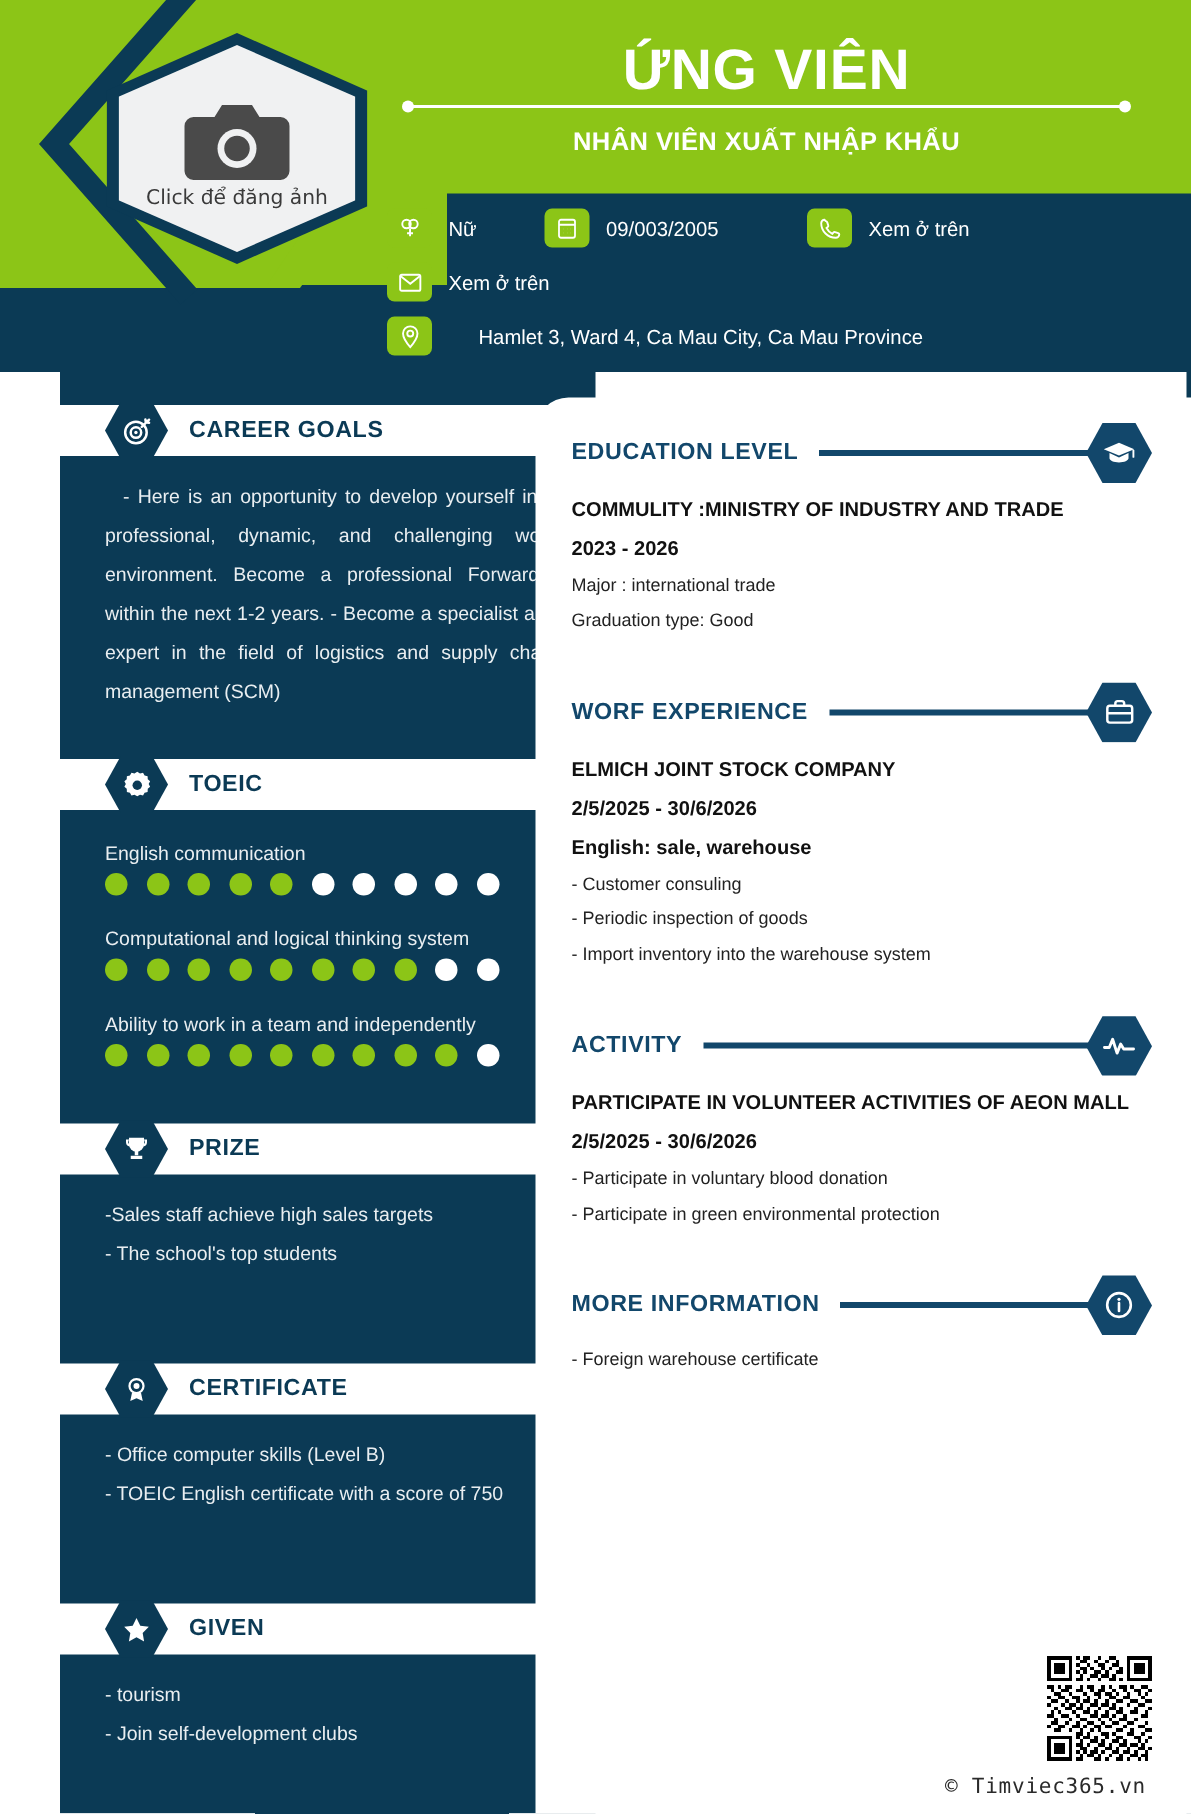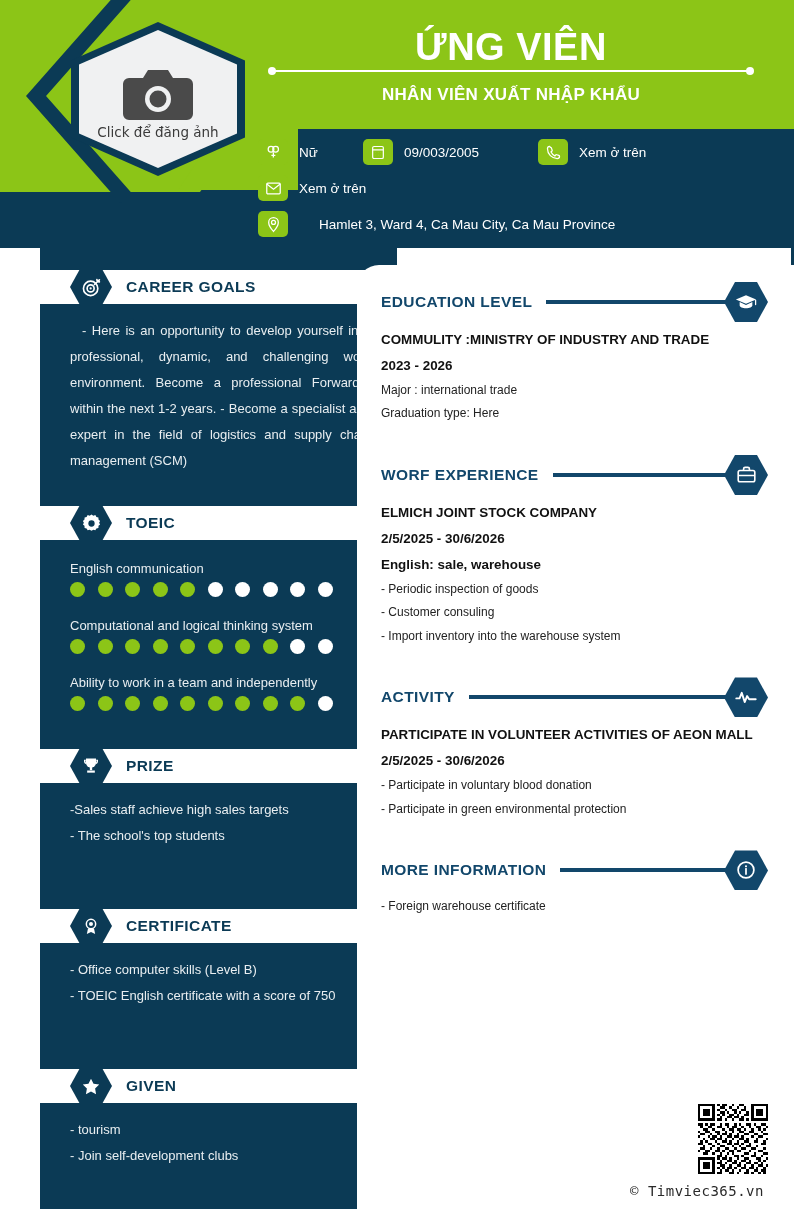--- a/index.html
+++ b/index.html
@@ -364,21 +364,21 @@
             <path d="M13 2 L25 7 L13 12 L1 7z"></path>
             <path d="M5.5 10 v4.2 c0 1.8 3.4 3.2 7.5 3.2 s7.5-1.4 7.5-3.2 V10 L13 13.6z"></path>
             <rect x="23.6" y="7.4" width="1.5" height="6.4" rx=".7"></rect>
           </svg>
         </div>
       </div>
       <div class="rbody">
         <p class="b">COMMULITY :MINISTRY OF INDUSTRY AND TRADE</p>
         <p class="b">2023 - 2026</p>
         <p class="n">Major : international trade</p>
-        <p class="n">Graduation type: Here</p>
+        <p class="n">Graduation type: Good</p>
       </div>
     </div>
 
     <div class="gap-md"></div>
 
     <div class="rsec">
       <div class="rhead">
         <div class="rhead-title">WORF EXPERIENCE</div>
         <div class="rhead-line"></div>
         <div class="rbadge">
@@ -386,22 +386,22 @@
             <rect x="2.4" y="6.4" width="19.2" height="13" rx="2"></rect>
             <path d="M8.6 6.4 V4.6 a1.8 1.8 0 0 1 1.8-1.8 h3.2 a1.8 1.8 0 0 1 1.8 1.8 V6.4"></path>
             <path d="M2.4 12.2 H21.6 M10.6 12.2 h2.8"></path>
           </svg>
         </div>
       </div>
       <div class="rbody">
         <p class="b">ELMICH JOINT STOCK COMPANY</p>
         <p class="b">2/5/2025 - 30/6/2026</p>
         <p class="b">English: sale, warehouse</p>
+        <p class="n"> - Customer consuling</p>
         <p class="n">- Periodic inspection of goods</p>
-        <p class="n"> - Customer consuling</p>
         <p class="n">- Import inventory into the warehouse system</p>
       </div>
     </div>
 
     <div class="gap-md"></div>
 
     <div class="rsec">
       <div class="rhead">
         <div class="rhead-title">ACTIVITY</div>
         <div class="rhead-line"></div>

